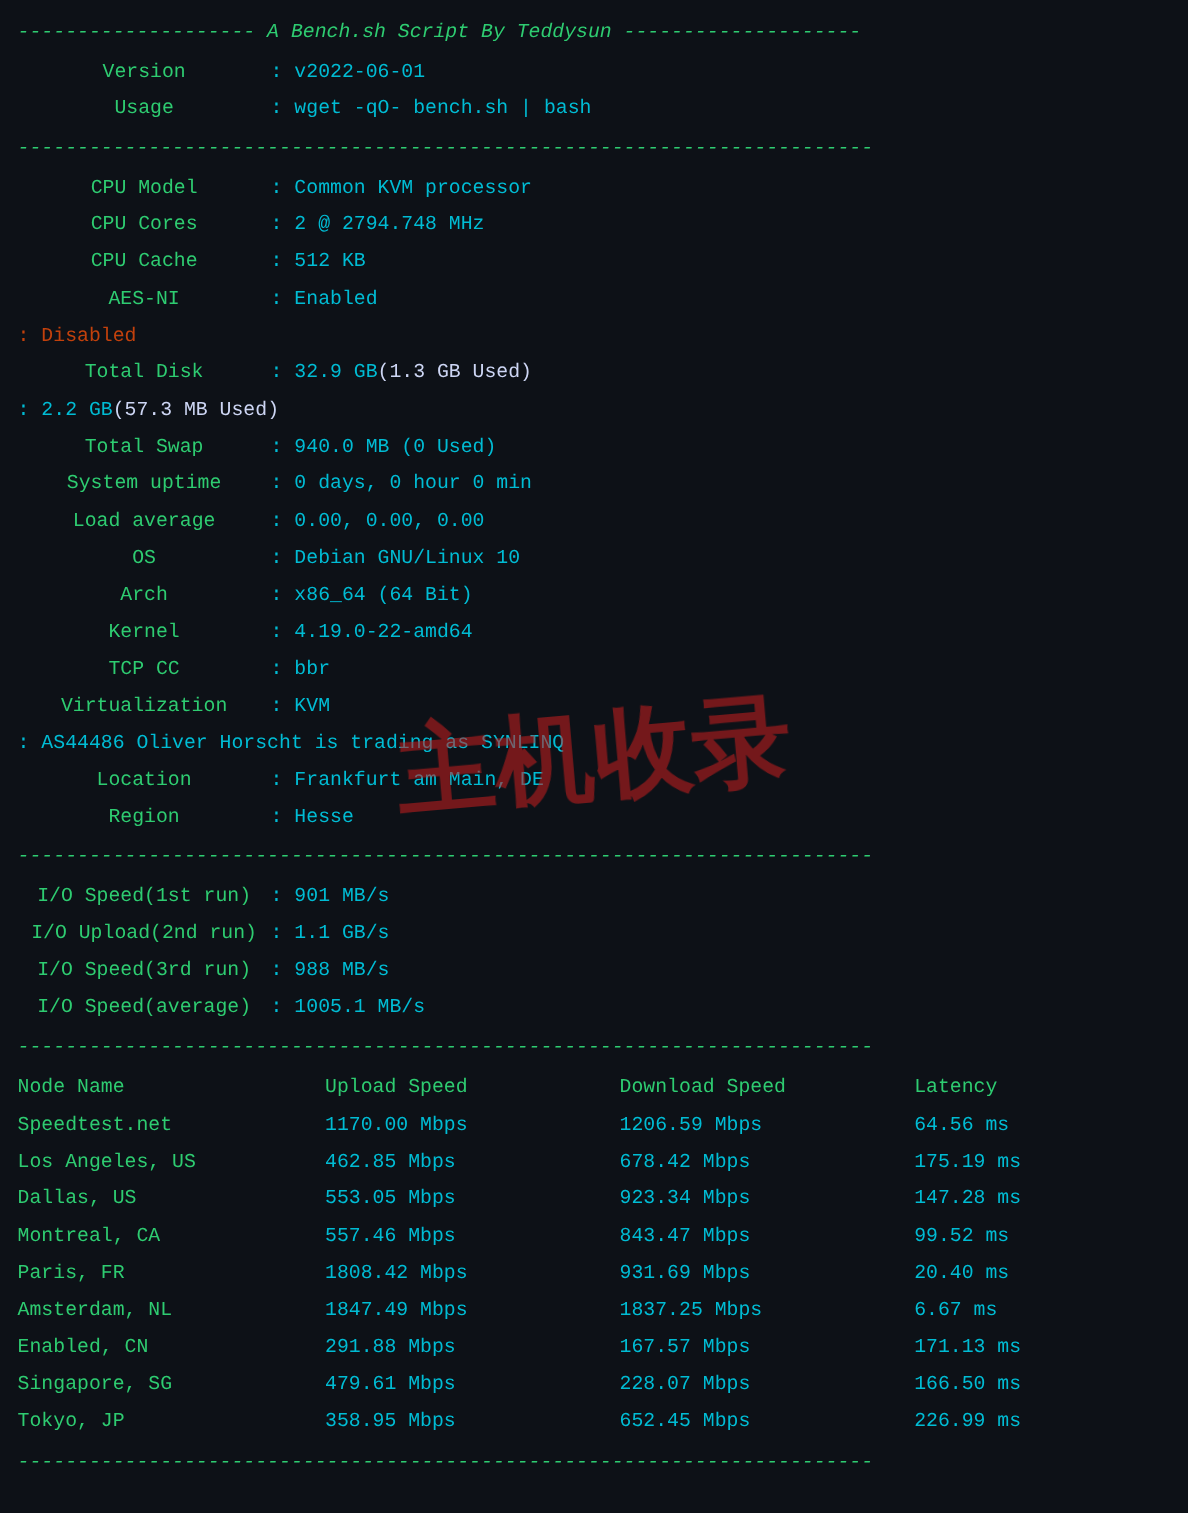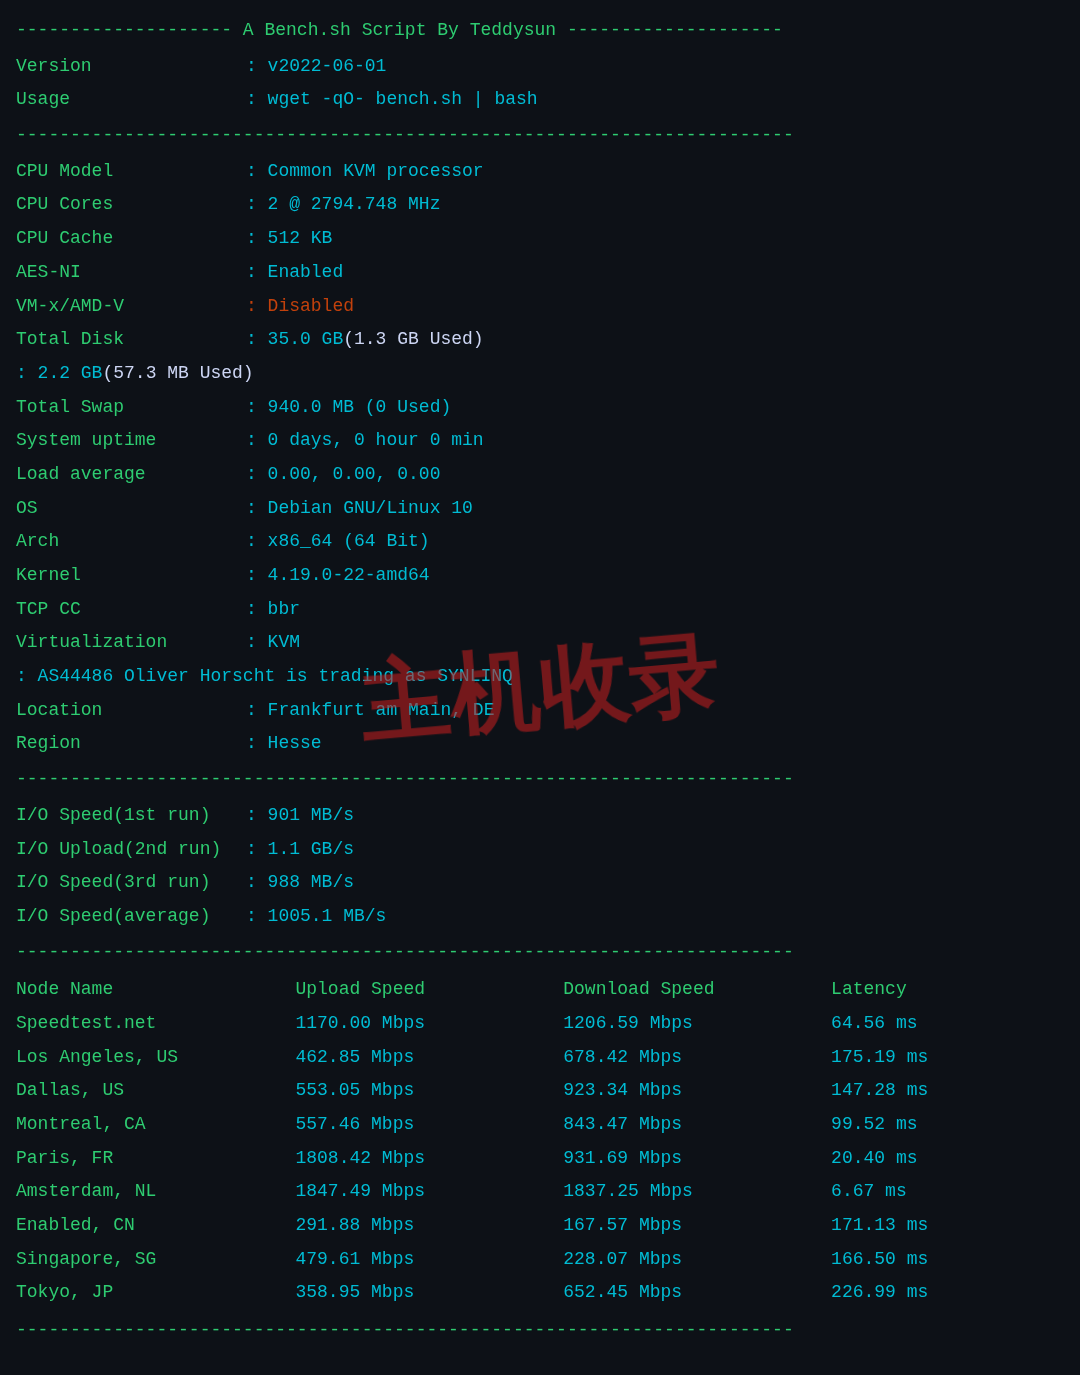--- a/index.html
+++ b/index.html
@@ -7,33 +7,34 @@
       background-color: #0d1117;
       color: #2ecc71;
       font-family: 'Courier New', Courier, monospace;
       font-size: 18px;
       padding: 10px 16px;
       line-height: 1.65;
     }
     .divider {
       color: #2ecc71;
       margin: 6px 0;
+      font-style: italic;
     }
     .row {
       display: flex;
       flex-direction: row;
     }
     .label {
       color: #2ecc71;
       min-width: 230px;
     }
     .value-cyan { color: #00bcd4; }
     .value-red { color: #c2410c; }
     .value-white { color: #cdd6f4; font-family: Liberation Mono, monospace; }
-    .section { margin: 4px 0; }
+    .section { margin: 4px 0; text-align: center; }
 
     .watermark {
       position: fixed;
       top: 50%;
       left: 50%;
       transform: translate(-50%, -50%) rotate(-5deg);
       font-size: 90px;
       font-weight: bold;
       color: rgba(200, 30, 30, 0.55);
       pointer-events: none;
@@ -93,26 +94,25 @@
 </div>
 <div class="row section">
   <span class="label">CPU Cache</span>
   <span class="value-cyan">: 512 KB</span>
 </div>
 <div class="row section">
   <span class="label">AES-NI</span>
   <span class="value-cyan">: Enabled</span>
 </div>
 <div class="row section">
-  <span class="label">VM-x/AMD-V</span>
   <span class="value-red">: Disabled</span>
 </div>
 <div class="row section">
   <span class="label">Total Disk</span>
-  <span class="value-cyan">: 35.0 GB</span>
+  <span class="value-cyan">: 32.9 GB</span>
   <span class="value-white"> (1.3 GB Used)</span>
 </div>
 <div class="row section">
   <span class="value-cyan">: 2.2 GB</span>
   <span class="value-white"> (57.3 MB Used)</span>
 </div>
 <div class="row section">
   <span class="label">Total Swap</span>
   <span class="value-cyan">: 940.0 MB (0 Used)</span>
 </div>

